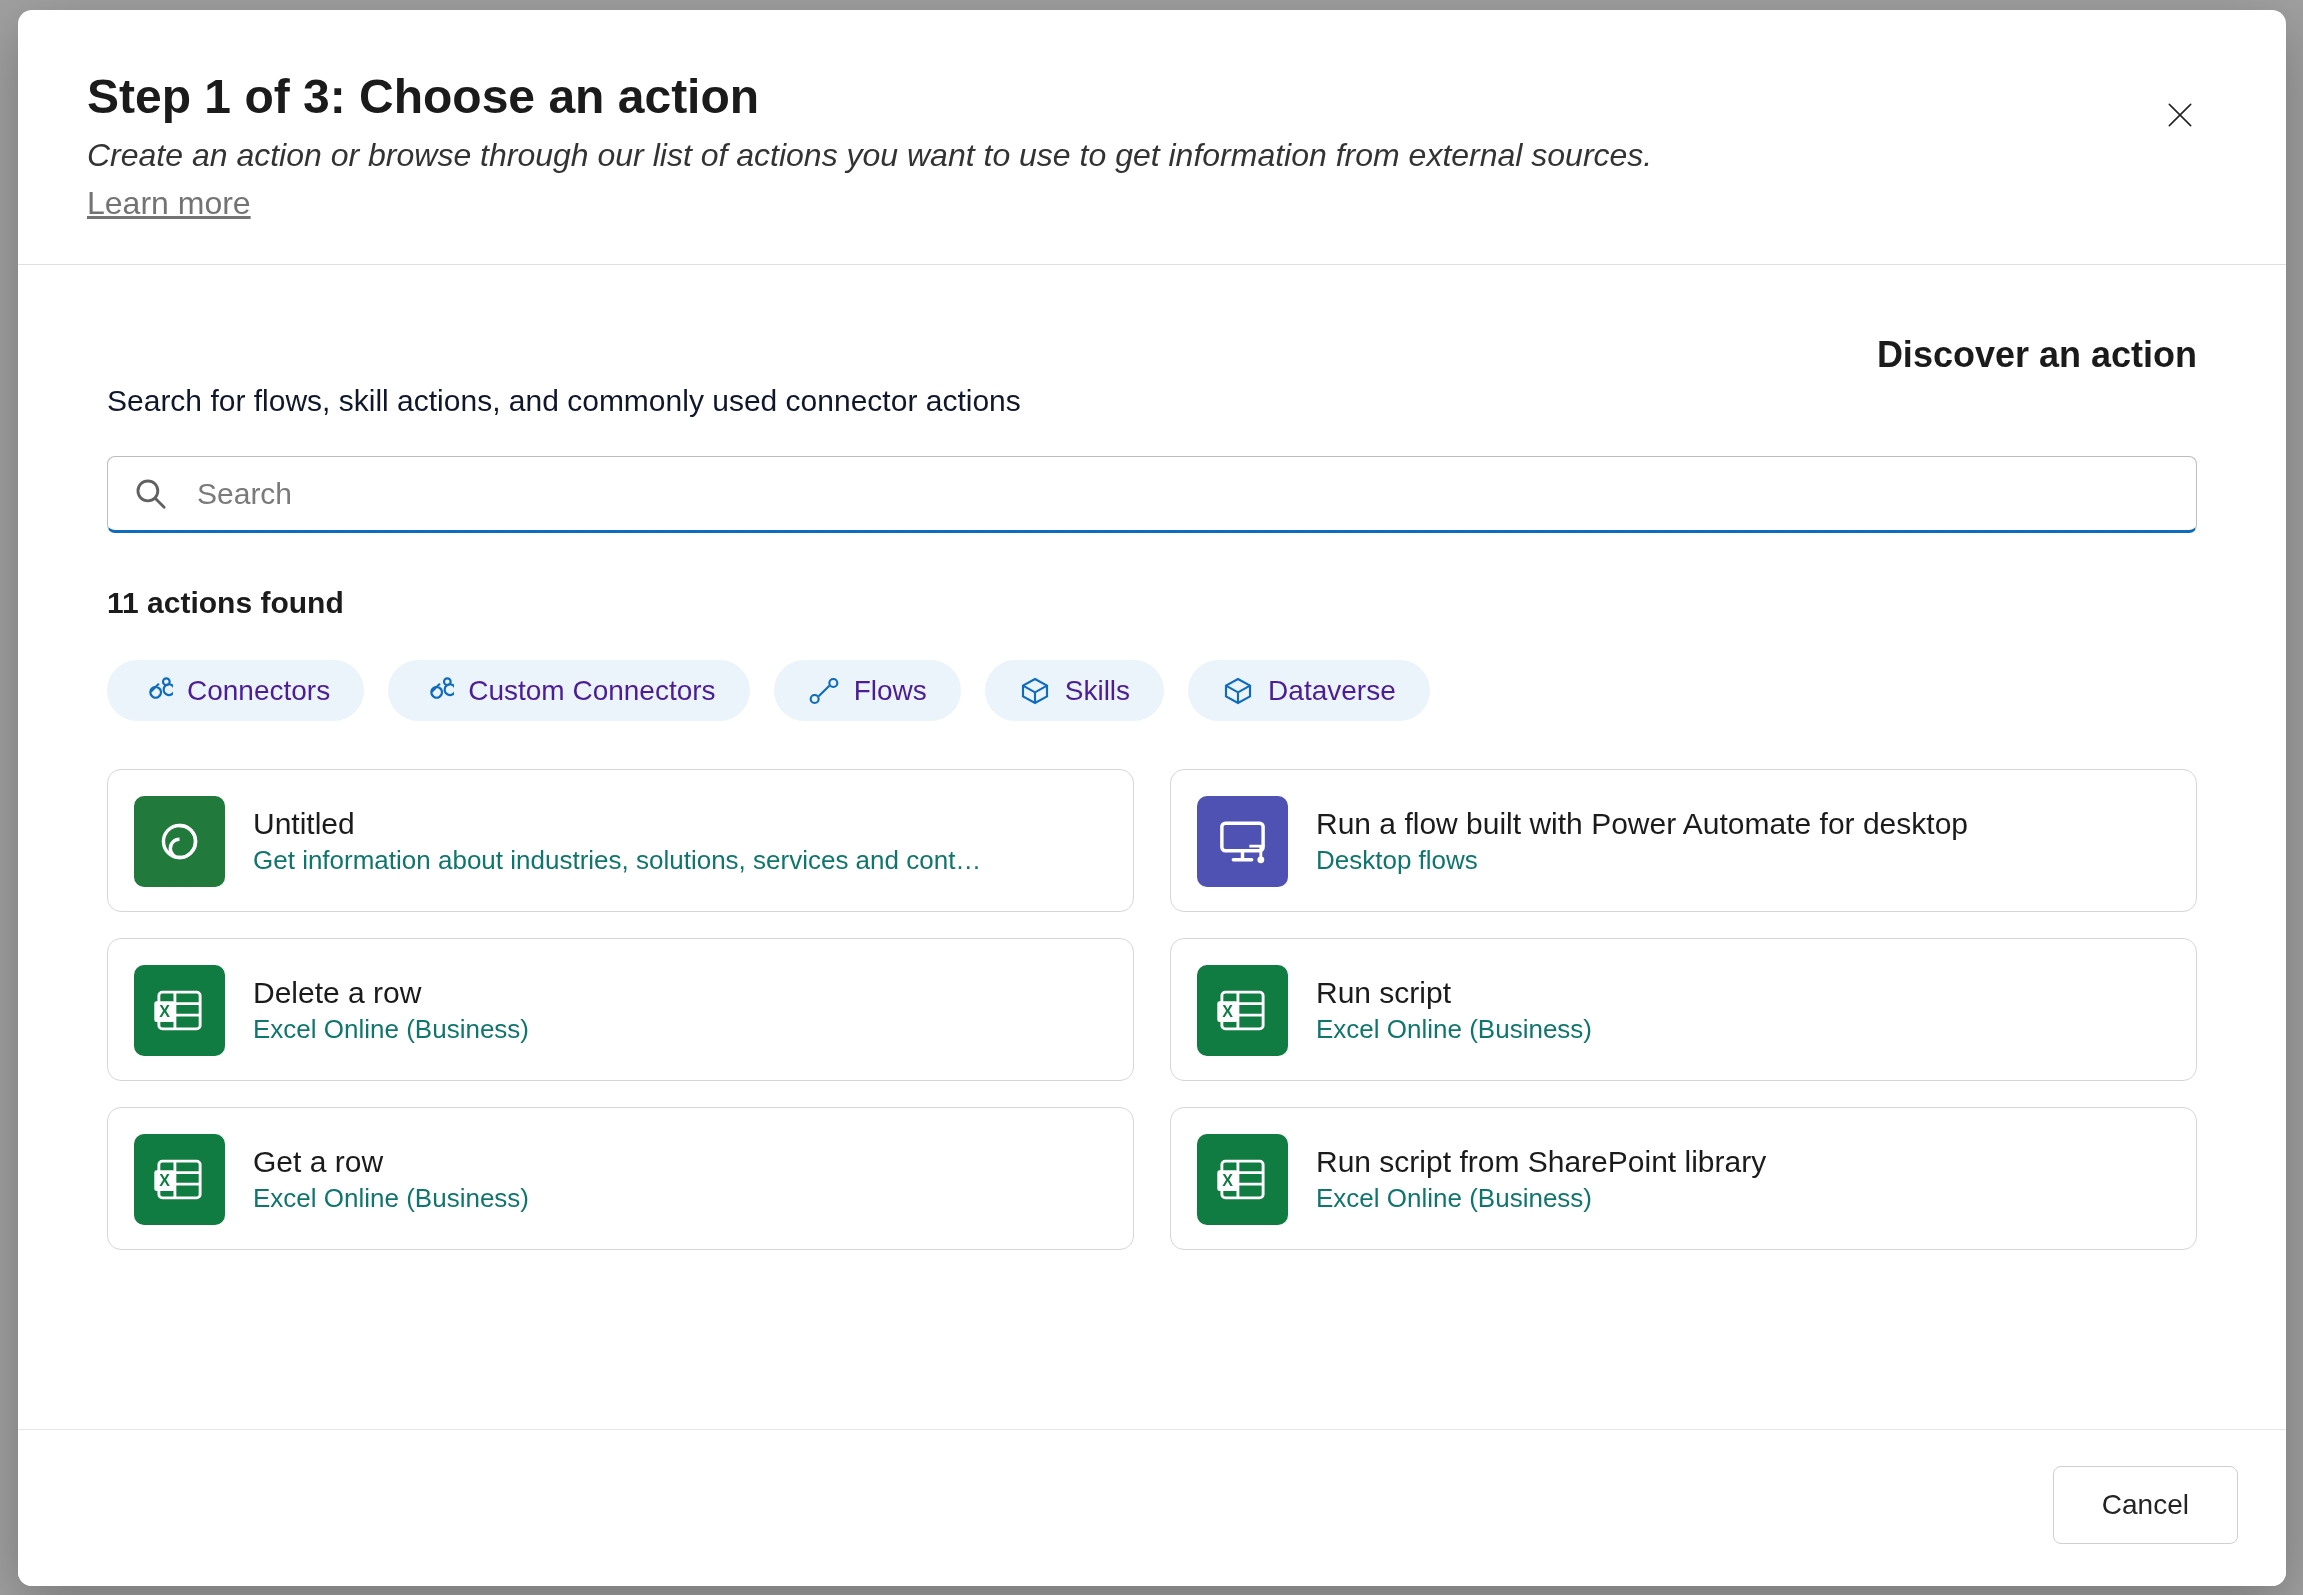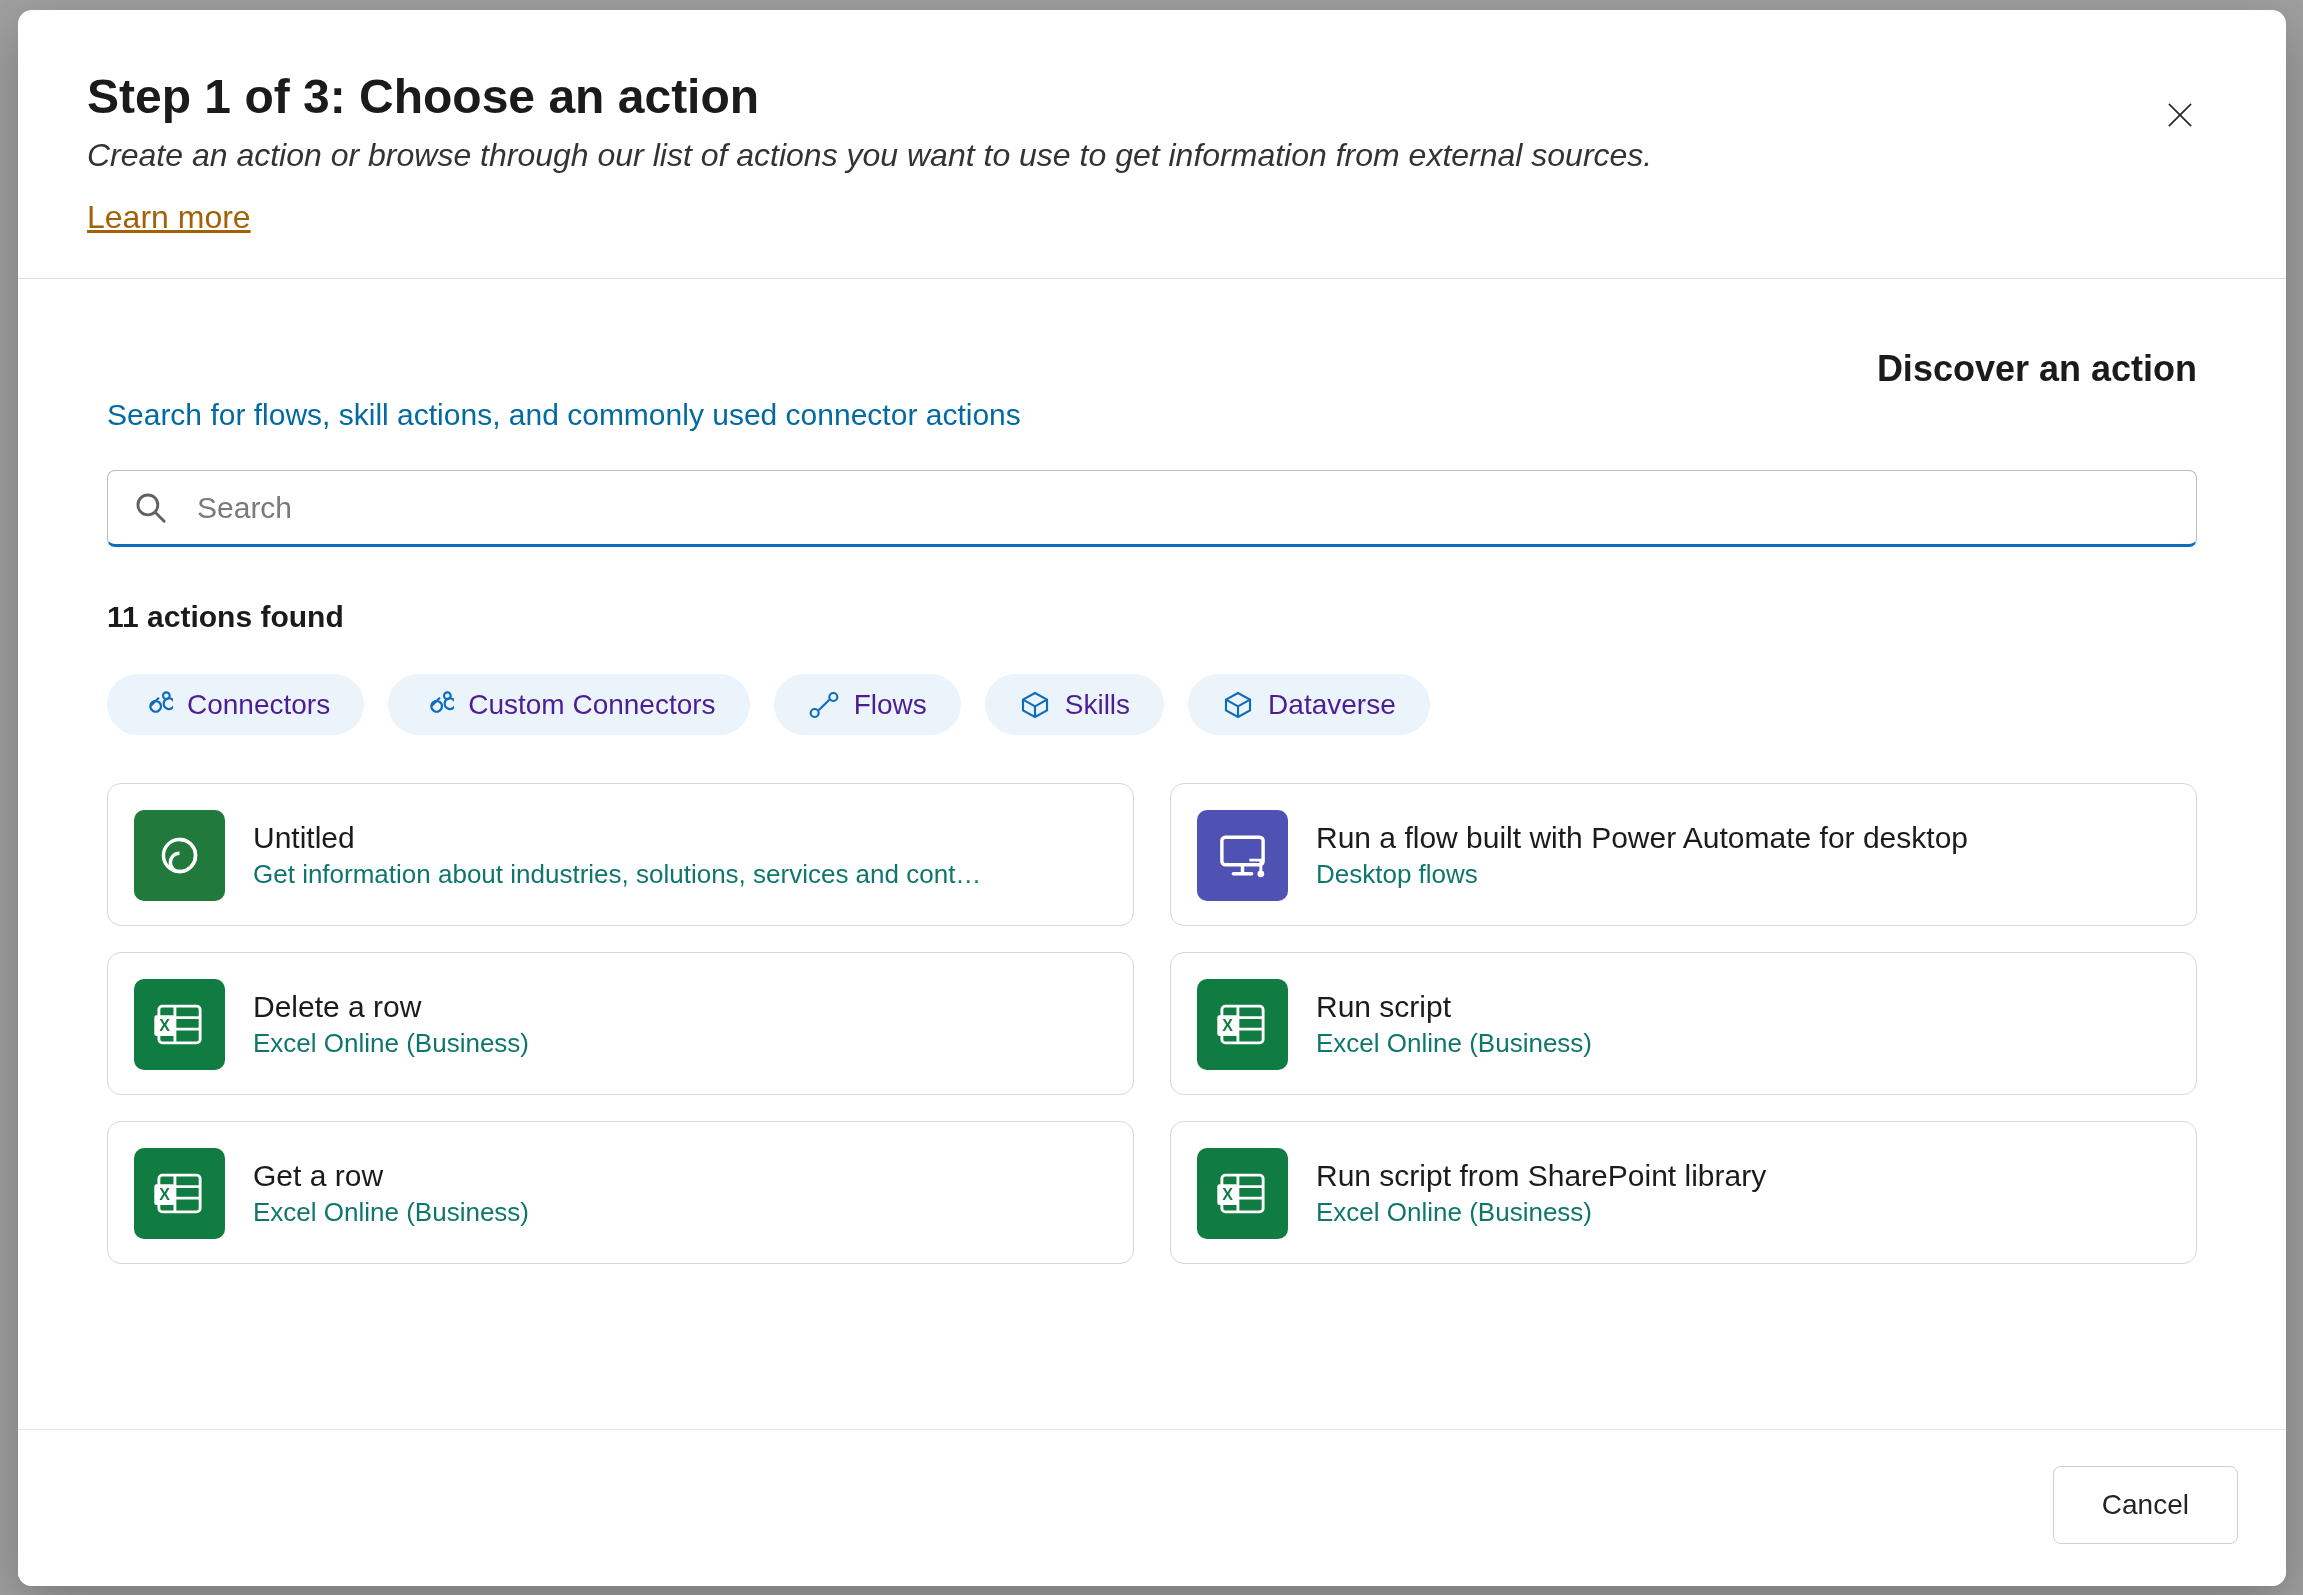--- a/index.html
+++ b/index.html
@@ -38,23 +38,23 @@
   }
   .header-desc {
     font-size: 32px;
     color: #333;
     line-height: 1.35;
     font-style: italic;
   }
   .learn-more {
     display: inline-block;
     font-size: 32px;
-    color: #a16207;
+    color: #737373;
     text-decoration: underline;
-    margin-top: 22px;
+    margin-top: 8px;
     cursor: pointer;
   }
   .close-btn {
     background: none;
     border: none;
     cursor: pointer;
     padding: 6px;
     margin-top: 24px;
     margin-right: 10px;
   }
@@ -68,21 +68,21 @@
     position: relative;
   }
   .discover-title {
     font-size: 36px;
     font-weight: 600;
     color: #1b1b1b;
     text-align: right;
   }
   .discover-sub {
     font-size: 30px;
-    color: #0369a1;
+    color: #0f172a;
     margin-top: 8px;
   }
 
   .search-wrap {
     position: relative;
     margin-top: 38px;
   }
   .search-icon {
     position: absolute;
     left: 26px;

